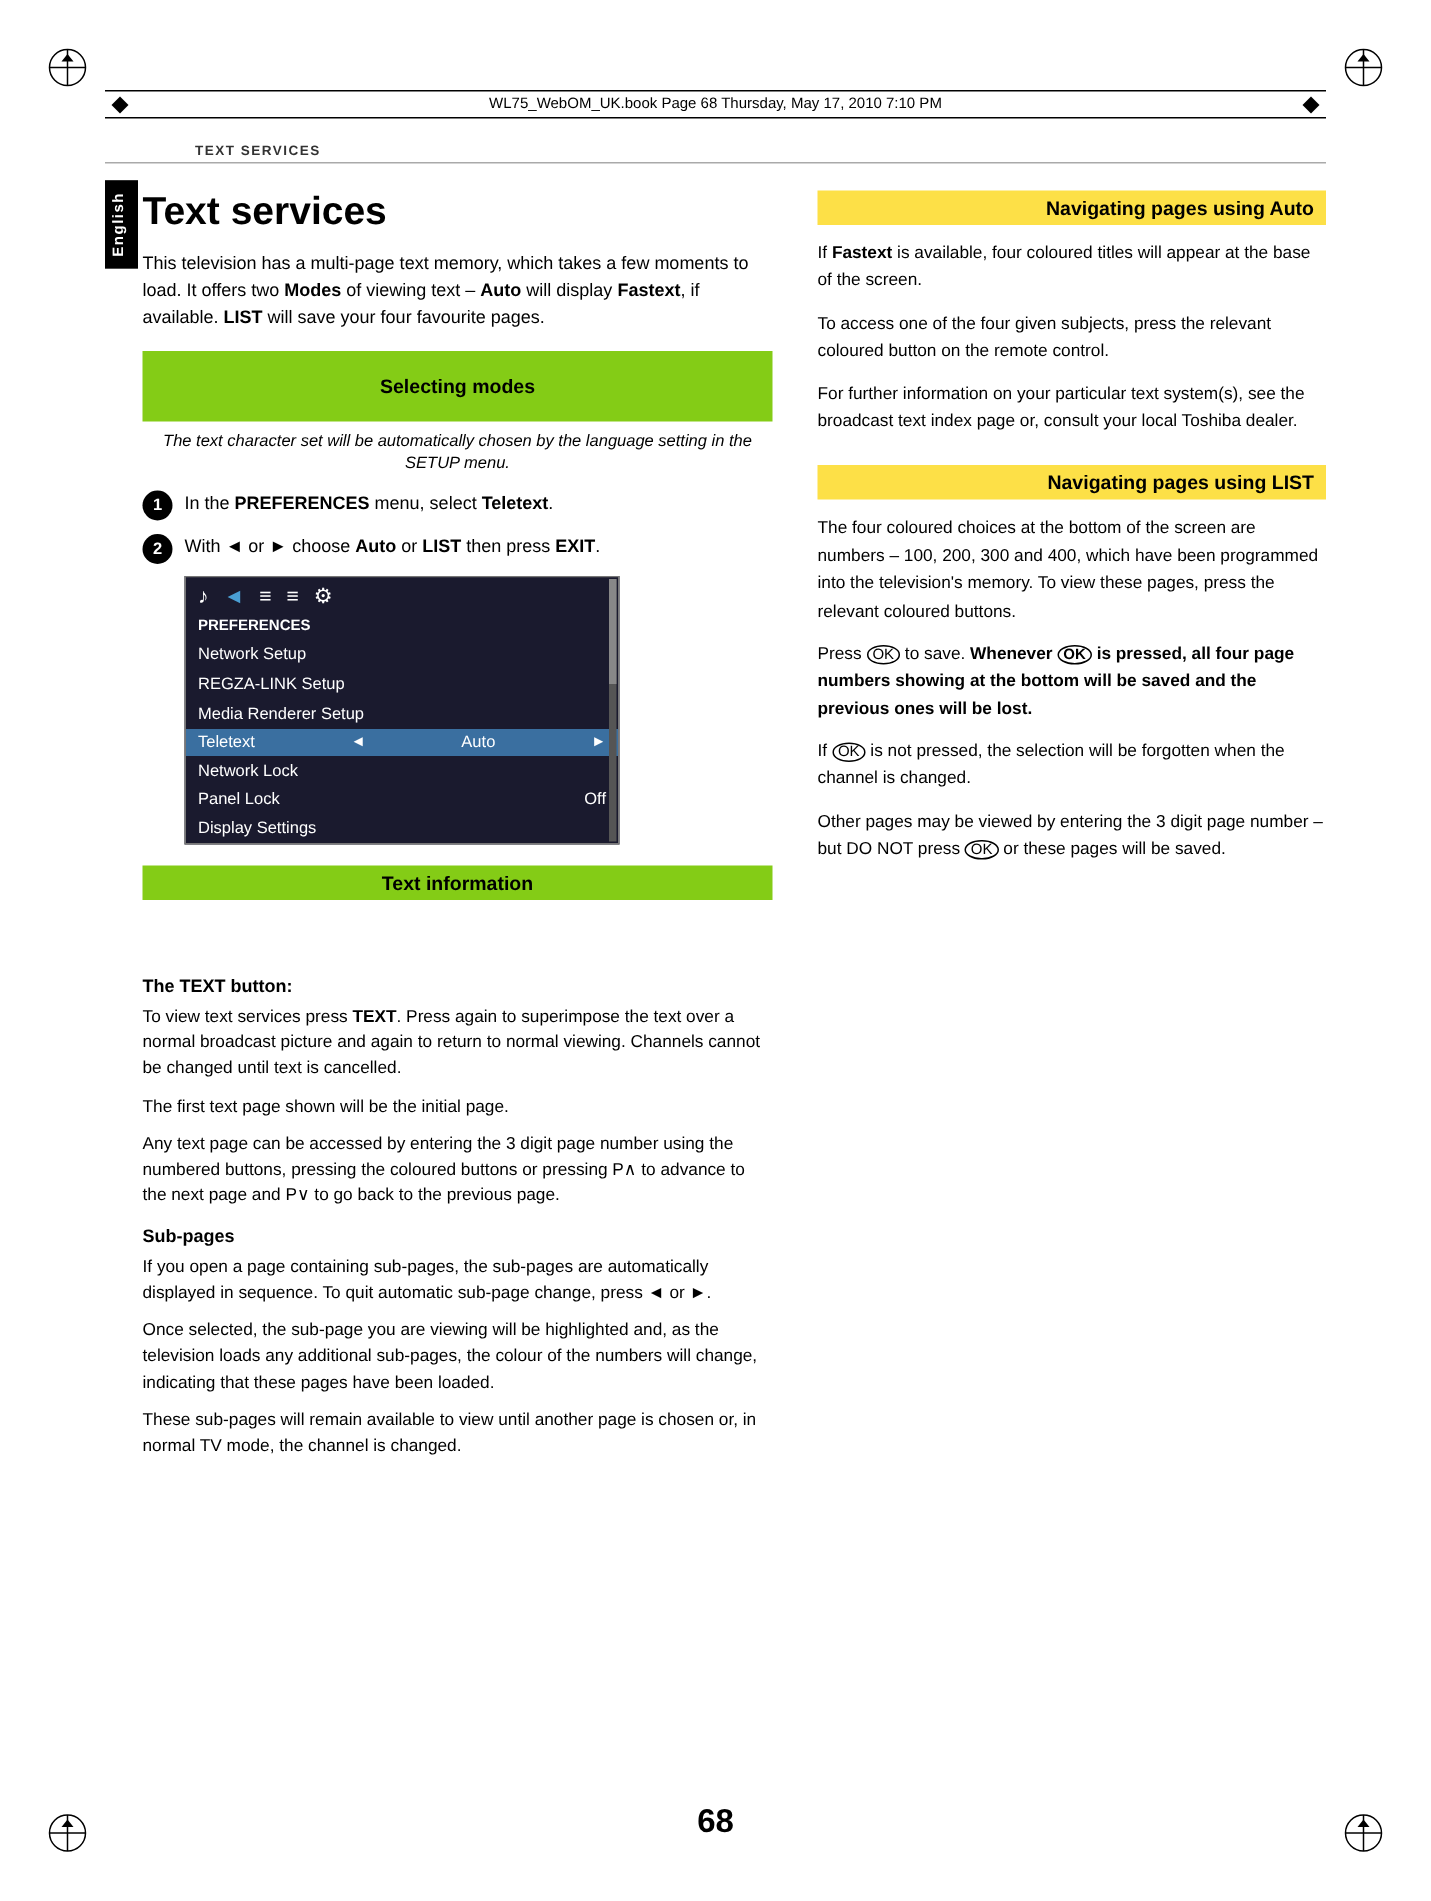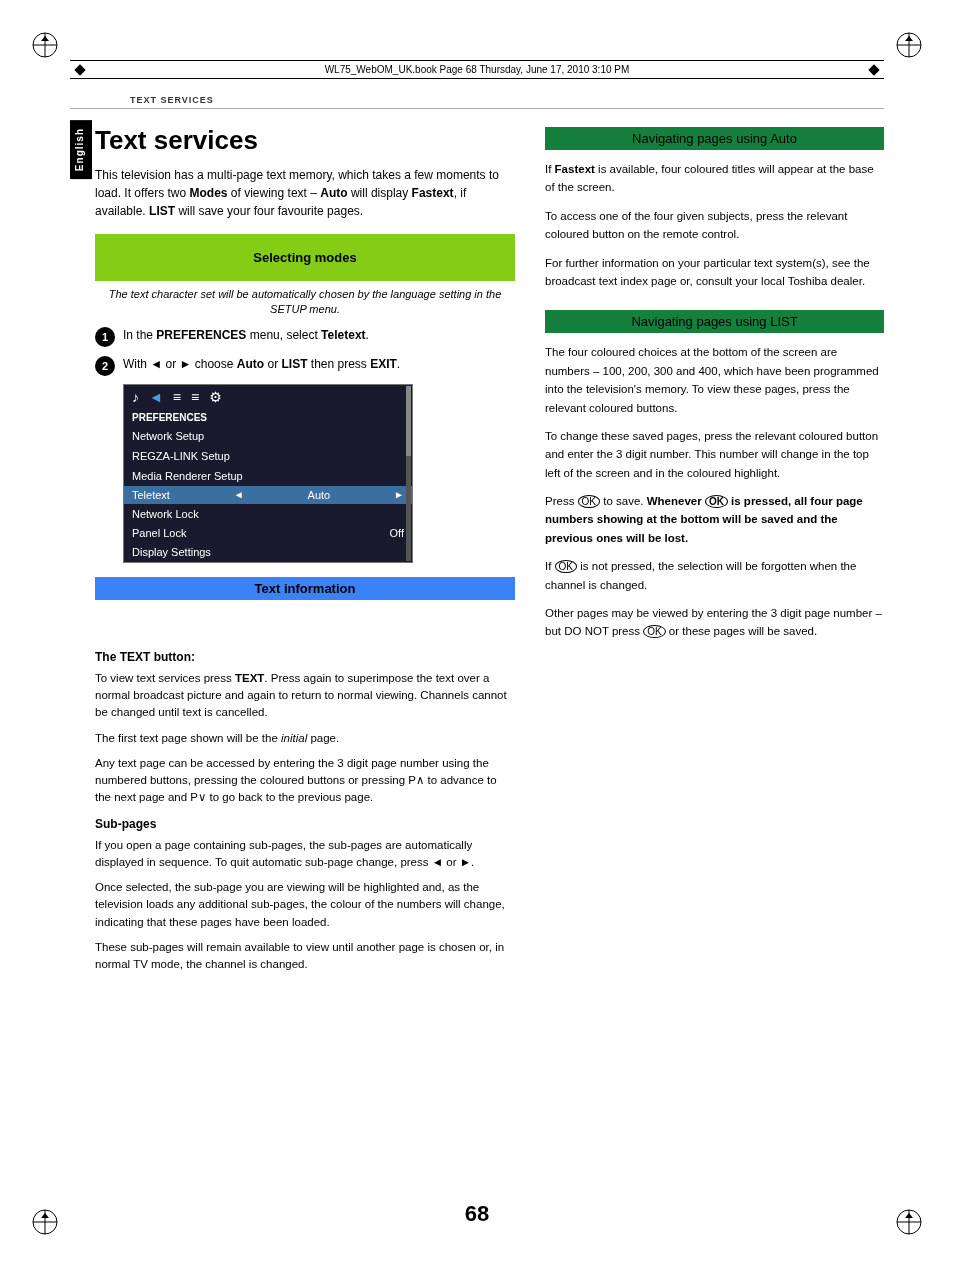--- a/index.html
+++ b/index.html
@@ -234,21 +234,21 @@
       font-size: 11px;
       color: #fff;
     }
 
     
     .text-info-box {
       margin-top: 4px;
     }
 
     .text-info-header {
-      background: #3b82f6;
+      background: #84cc16;
       text-align: center;
       padding: 4px 8px;
       font-size: 13px;
       font-weight: bold;
       margin-bottom: 8px;
     }
 
     .text-info-content p {
       font-size: 11.5px;
       line-height: 1.5;
@@ -268,46 +268,46 @@
       margin-top: 8px;
       margin-bottom: 4px;
     }
 
     
     .right-section {
       margin-bottom: 20px;
     }
 
     .right-section-header {
-      background: #15803d;
-      text-align: center;
+      background: #fde047;
+      text-align: right;
       padding: 4px 8px;
       font-size: 13px;
-      font-weight: normal;
+      font-weight: bold;
       margin-bottom: 10px;
     }
 
     .right-section-text p {
       font-size: 11.5px;
       line-height: 1.6;
       margin-bottom: 10px;
     }
 
     
     .page-number {
       position: absolute;
       bottom: 40px;
       left: 50%;
       transform: translateX(-50%);
       font-size: 22px;
       font-weight: bold;
     }
 
     .bold { font-weight: bold; }
-    .italic { font-style: italic; }
+    .italic { }
 
     
     .menu-outer {
       position: relative;
       width: 290px;
       margin-left: 28px;
     }
 
     .menu-inner {
       border: 1px solid #777;
@@ -362,21 +362,21 @@
   <svg viewBox="0 0 30 30">
     <circle cx="15" cy="15" r="12" fill="none" stroke="#000" stroke-width="1"></circle>
     <line x1="15" y1="3" x2="15" y2="27" stroke="#000" stroke-width="1"></line>
     <line x1="3" y1="15" x2="27" y2="15" stroke="#000" stroke-width="1"></line>
     <polygon points="11,11 15,6 19,11" fill="#000"></polygon>
   </svg>
 </div>
 
 <div class="file-info-bar">
   <div class="diamond"></div>
-  <span class="file-info-text">WL75_WebOM_UK.book  Page 68  Thursday, June 17, 2010  3:10 PM</span>
+  <span class="file-info-text">WL75_WebOM_UK.book  Page 68  Thursday, May 17, 2010  7:10 PM</span>
   <div class="diamond"></div>
 </div>
 
 <div class="section-label">TEXT SERVICES</div>
 <div class="top-separator"></div>
 
 <div class="english-tab">English</div>
 
 <div class="main-content">
   <div class="two-col">
@@ -461,21 +461,20 @@
           <p>If <span class="bold">Fastext</span> is available, four coloured titles will appear at the base of the screen.</p>
           <p>To access one of the four given subjects, press the relevant coloured button on the remote control.</p>
           <p>For further information on your particular text system(s), see the broadcast text index page or, consult your local Toshiba dealer.</p>
         </div>
       </div>
 
       <div class="right-section">
         <div class="right-section-header">Navigating pages using LIST</div>
         <div class="right-section-text">
           <p>The four coloured choices at the bottom of the screen are numbers – 100, 200, 300 and 400, which have been programmed into the television's memory. To view these pages, press the relevant coloured buttons.</p>
-          <p>To change these saved pages, press the relevant coloured button and enter the 3 digit number. This number will change in the top left of the screen and in the coloured highlight.</p>
           <p>Press <span style="border: 1px solid #000; border-radius: 50%; padding: 0 3px; font-size: 10px;">OK</span> to save. <span class="bold">Whenever <span style="border: 1px solid #000; border-radius: 50%; padding: 0 3px; font-size: 10px;">OK</span> is pressed, all four page numbers showing at the bottom will be saved and the previous ones will be lost.</span></p>
           <p>If <span style="border: 1px solid #000; border-radius: 50%; padding: 0 3px; font-size: 10px;">OK</span> is not pressed, the selection will be forgotten when the channel is changed.</p>
           <p>Other pages may be viewed by entering the 3 digit page number – but DO NOT press <span style="border: 1px solid #000; border-radius: 50%; padding: 0 3px; font-size: 10px;">OK</span> or these pages will be saved.</p>
         </div>
       </div>
 
     </div>
   </div>
 </div>
 

